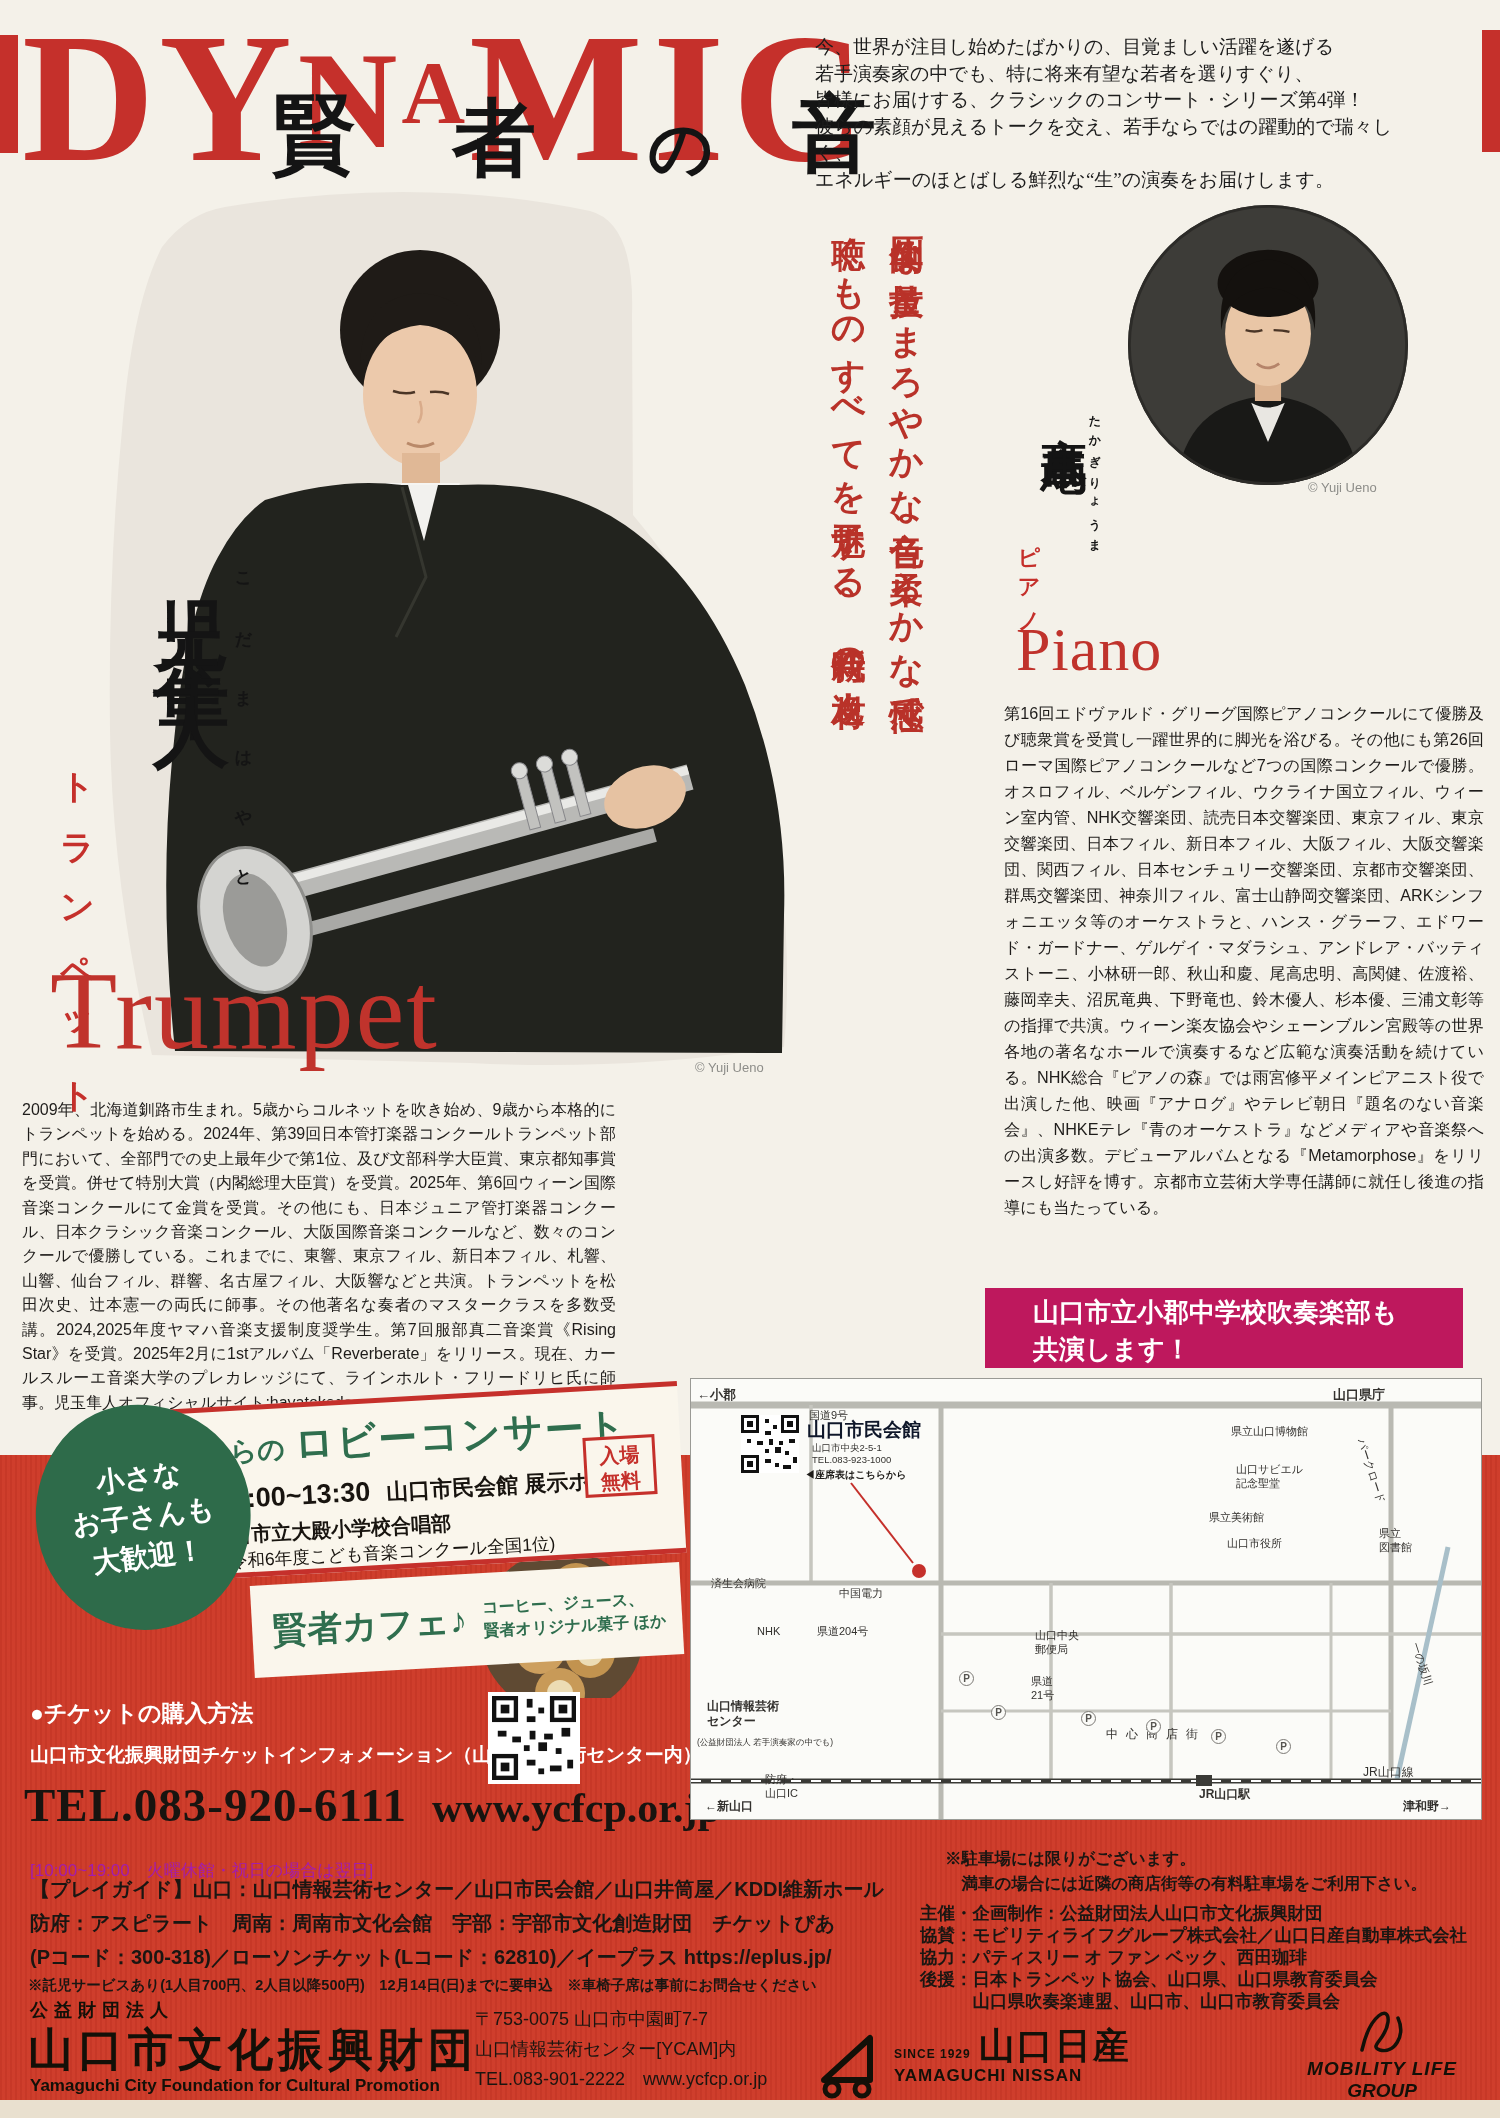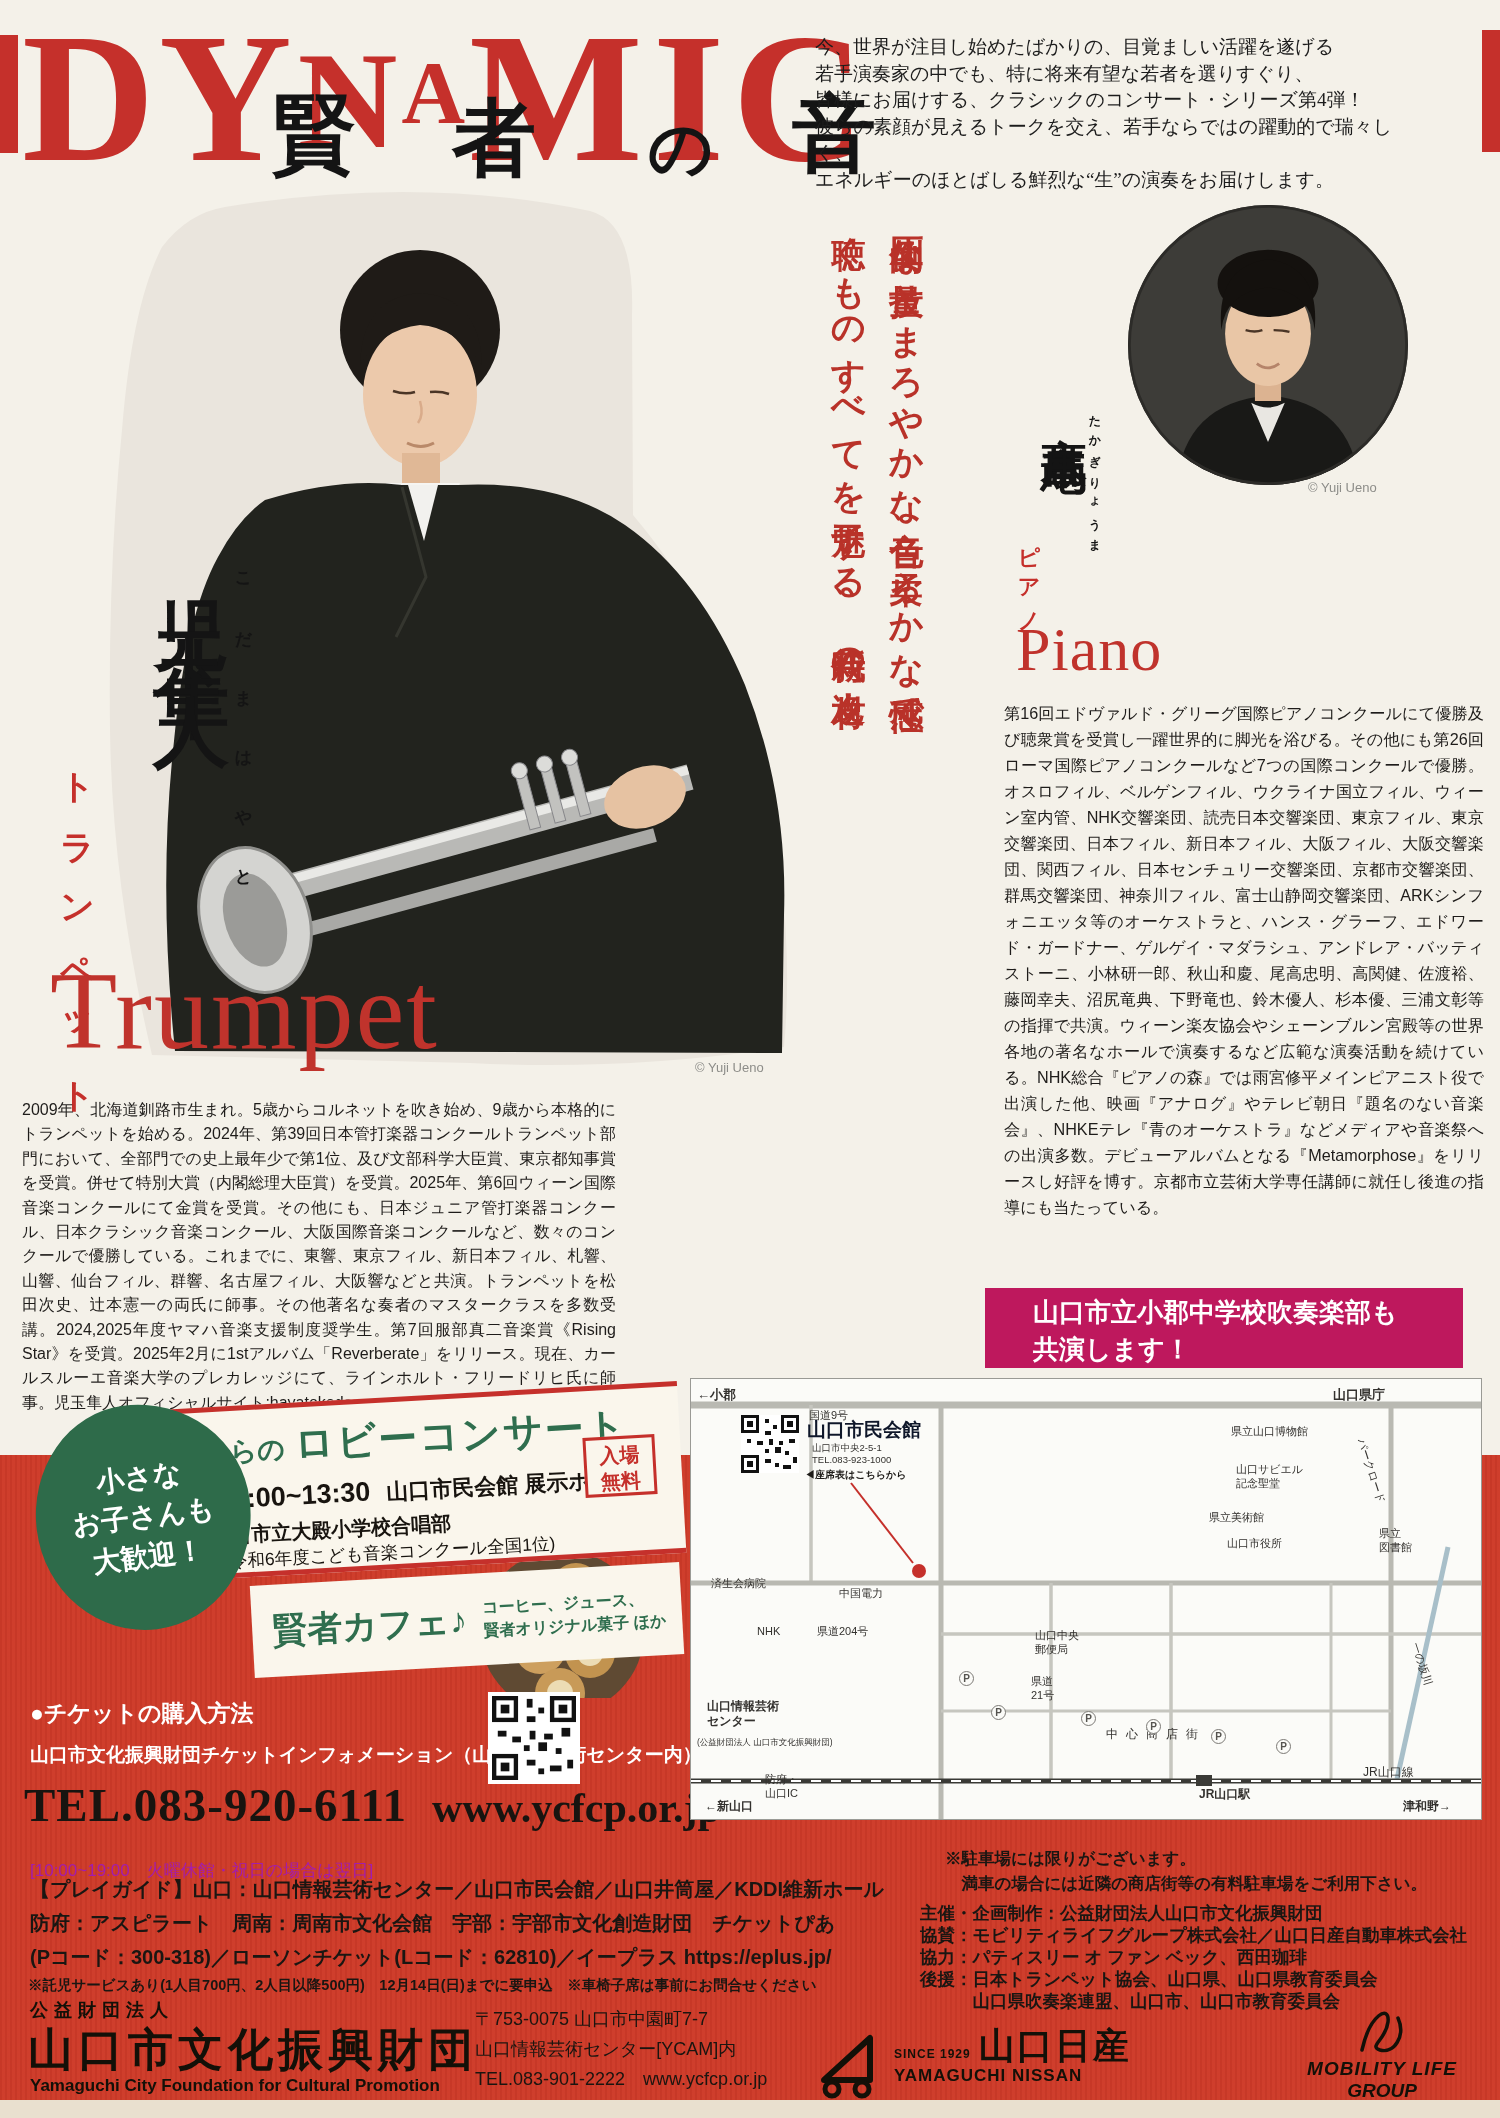--- a/index.html
+++ b/index.html
@@ -340,21 +340,21 @@
     <div class="map-label" style="left:20px; top:198px;">済生会病院</div>
     <div class="map-label" style="left:148px; top:208px;">中国電力</div>
     <div class="map-label" style="left:66px; top:246px;">NHK</div>
     <div class="map-label" style="left:126px; top:246px;">県道204号</div>
     <div class="map-label" style="left:344px; top:250px;">山口中央
 郵便局</div>
     <div class="map-label" style="left:340px; top:296px;">県道
 21号</div>
     <div class="map-label mb" style="left:16px; top:320px; font-size:12px;">山口情報芸術
 センター</div>
-    <div class="map-label" style="left:6px; top:358px; font-size:8.5px;">(公益財団法人 山口市文化振興財団)</div>
+    <div class="map-label" style="left:6px; top:358px; font-size:8.5px;">(公益財団法人 若手演奏家の中でも)</div>
     <div class="map-label" style="left:415px; top:348px; font-size:12px; letter-spacing:8px;">中心商店街</div>
     <div class="map-label" style="left:730px; top:262px; transform:rotate(72deg); transform-origin:left top;">一の坂川</div>
     <div class="map-label" style="left:74px; top:394px;">防府・
 山口IC</div>
     <div class="map-label mb" style="left:508px; top:408px; font-size:12px;">JR山口駅</div>
     <div class="map-label" style="left:672px; top:386px; font-size:12px;">JR山口線</div>
     <div class="map-label mb" style="left:14px; top:420px; font-size:12px;">←新山口</div>
     <div class="map-label mb" style="left:712px; top:420px; font-size:12px;">津和野→</div>
 
     <span class="pmark" style="left:300px; top:326px;">P</span>

